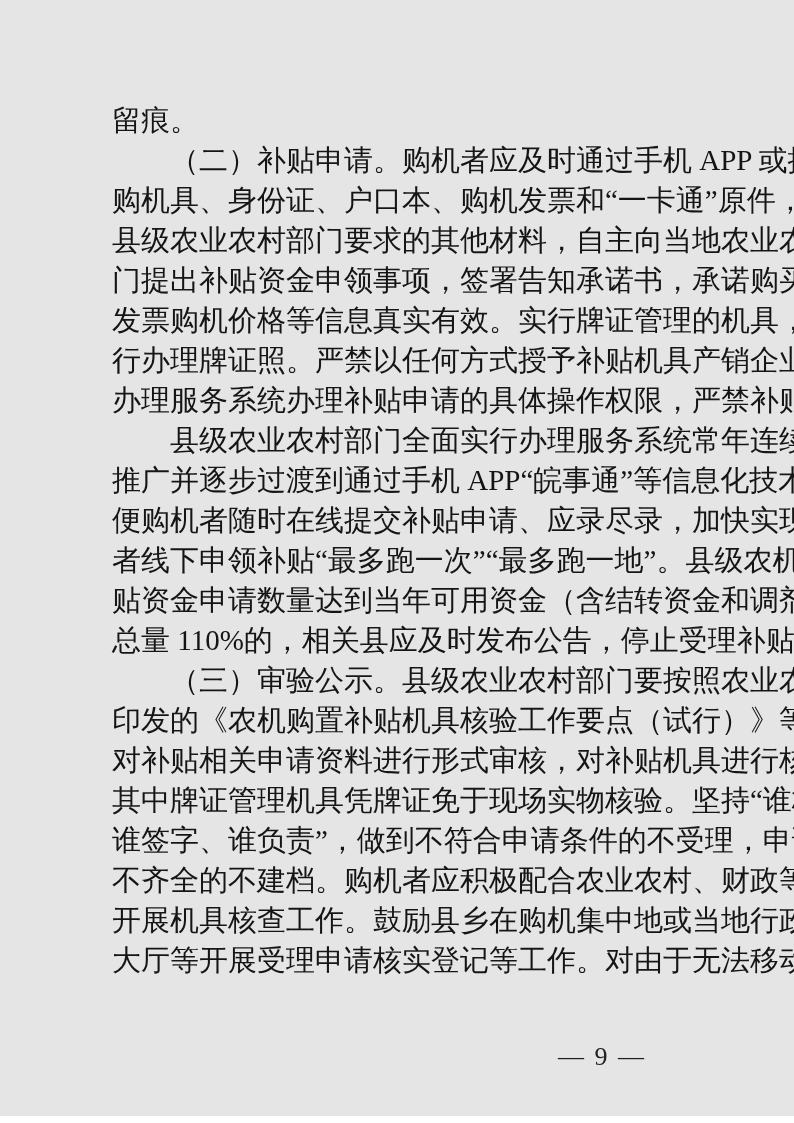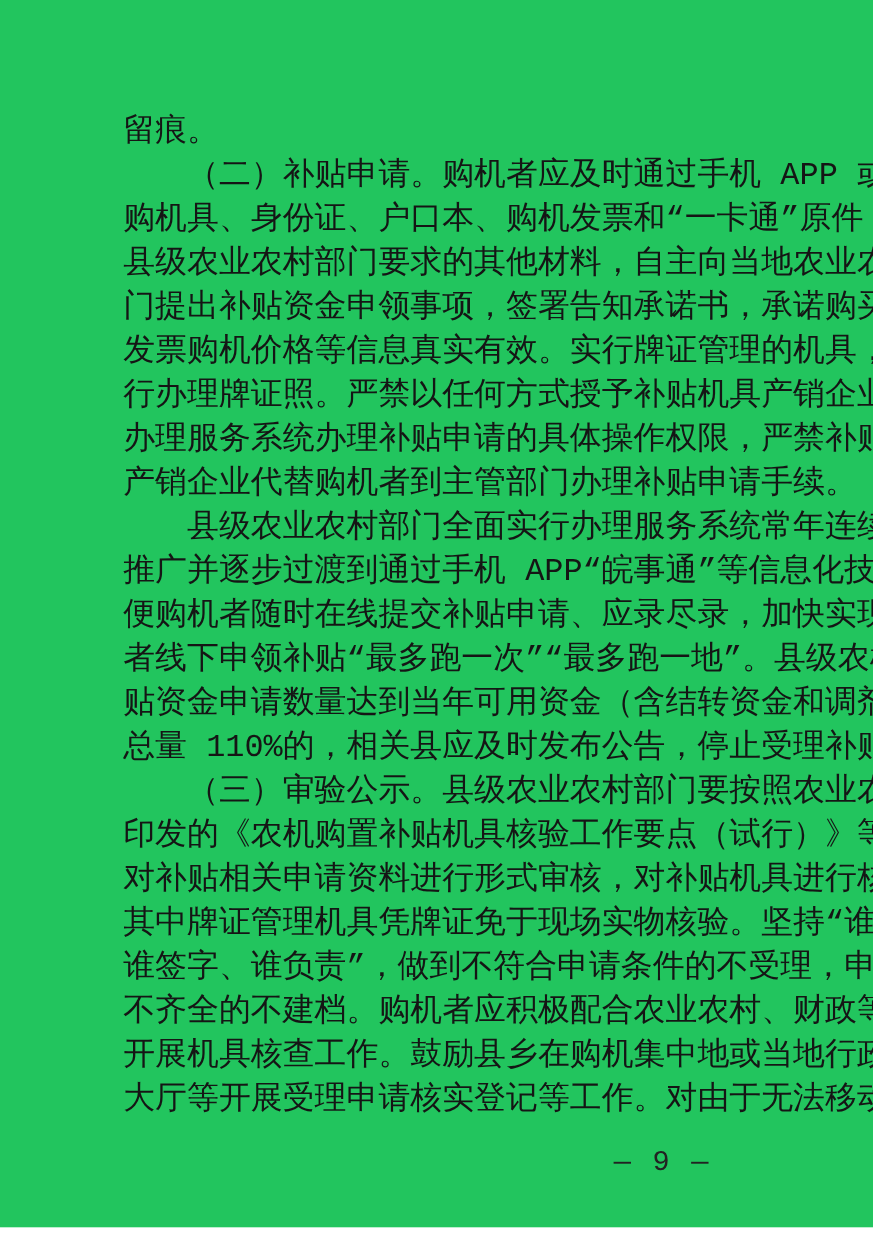--- a/index.html
+++ b/index.html
@@ -4,23 +4,23 @@
 <style>
   html, body {
     margin: 0;
     padding: 0;
     background: #ffffff;
   }
   .page {
     position: relative;
     width: 794px;
     height: 1116px;
-    background: #22c55e;
+    background: #e5e5e5;
     overflow: hidden;
-    font-family: Liberation Mono, monospace;
+    font-family: Liberation Serif, serif;
     color: #151515;
   }
   .doc-body {
     position: absolute;
     left: 112px;
     top: 100px;
     width: 578px;
   }
   .line {
     font-size: 29px;
@@ -49,21 +49,20 @@
 <div class="page">
   <div class="doc-body">
     <div class="line">留痕。</div>
     <div class="line indent">（二）补贴申请。购机者应及时通过手机 APP 或携带所</div>
     <div class="line">购机具、身份证、户口本、购机发票和“一卡通”原件，以及</div>
     <div class="line">县级农业农村部门要求的其他材料，自主向当地农业农村部</div>
     <div class="line">门提出补贴资金申领事项，签署告知承诺书，承诺购买行为、</div>
     <div class="line">发票购机价格等信息真实有效。实行牌证管理的机具，要先</div>
     <div class="line">行办理牌证照。严禁以任何方式授予补贴机具产销企业进入</div>
     <div class="line">办理服务系统办理补贴申请的具体操作权限，严禁补贴机具</div>
-    <div class="line">产销企业代替购机者到主管部门办理补贴申请手续。</div>
     <div class="line indent">县级农业农村部门全面实行办理服务系统常年连续开放，</div>
     <div class="line">推广并逐步过渡到通过手机 APP“皖事通”等信息化技术，方</div>
     <div class="line">便购机者随时在线提交补贴申请、应录尽录，加快实现购机</div>
     <div class="line">者线下申领补贴“最多跑一次”“最多跑一地”。县级农机购置补</div>
     <div class="line">贴资金申请数量达到当年可用资金（含结转资金和调剂资金）</div>
     <div class="line">总量 110%的，相关县应及时发布公告，停止受理补贴申请。</div>
     <div class="line indent">（三）审验公示。县级农业农村部门要按照农业农村部</div>
     <div class="line">印发的《农机购置补贴机具核验工作要点（试行）》等要求，</div>
     <div class="line">对补贴相关申请资料进行形式审核，对补贴机具进行核验，</div>
     <div class="line">其中牌证管理机具凭牌证免于现场实物核验。坚持“谁核查、</div>

